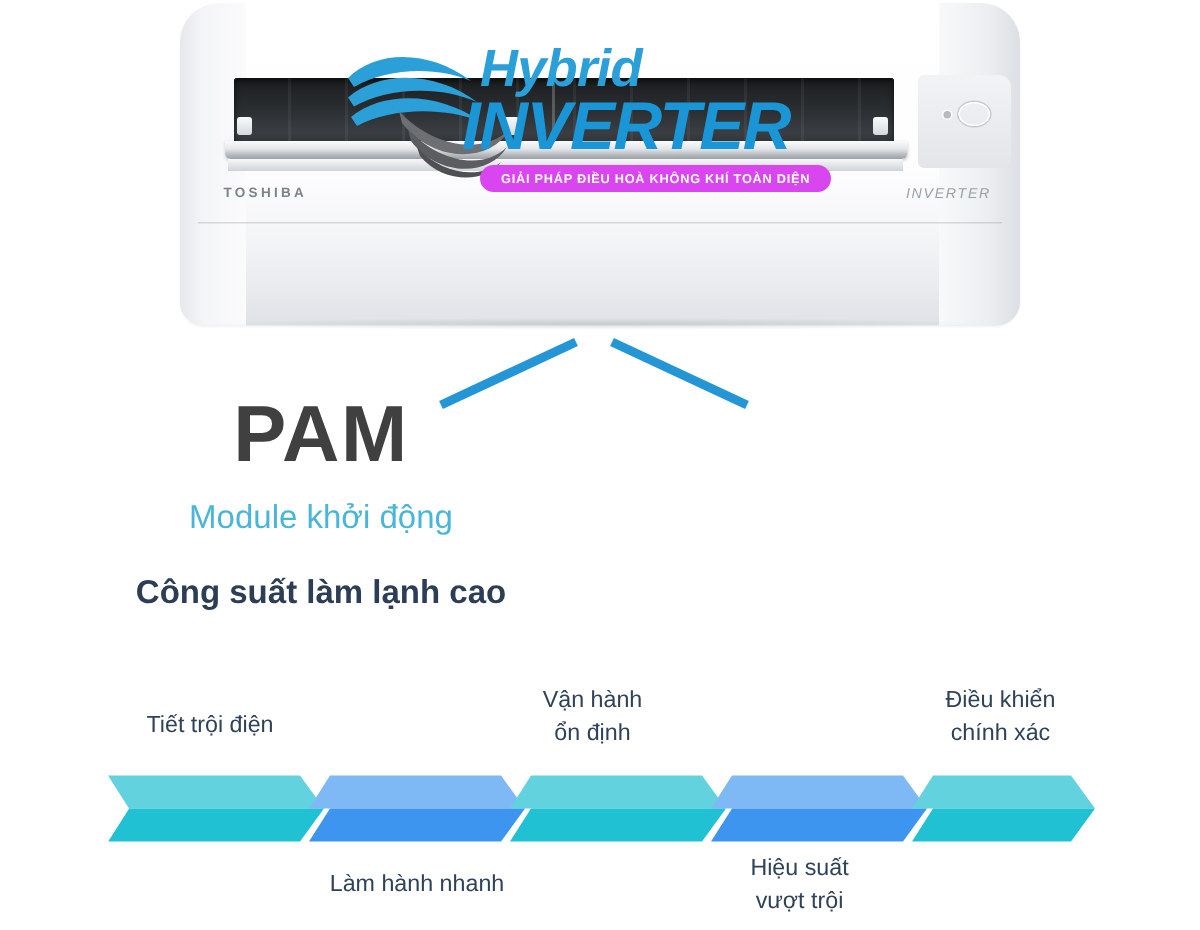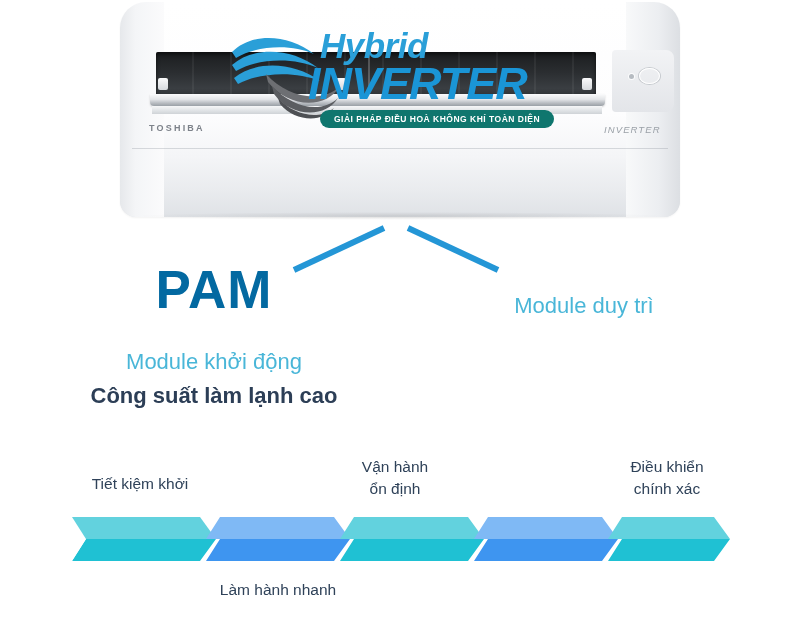--- a/index.html
+++ b/index.html
@@ -109,49 +109,49 @@
     font-size:35px;font-weight:bold;color:#2a9fd8;
     letter-spacing:-0.5px;font-style:italic;
   }
   .logo-inverter{
     position:absolute;left:0px;top:40px;
     font-size:45px;font-weight:bold;color:#1a95d6;
     letter-spacing:-1px;font-style:italic;
   }
   .logo-tagline{
     position:absolute;left:12px;top:92px;
-    background:#0f766e;color:#ffffff;
+    background:#d946ef;color:#ffffff;
     font-size:8.5px;font-weight:bold;letter-spacing:.5px;
     padding:4px 14px;border-radius:10px;white-space:nowrap;
   }
   .brand-toshiba{
     position:absolute;left:149px;top:123px;
     font-size:9px;font-weight:bold;color:#7d828a;letter-spacing:2.2px;
   }
   .brand-inverter{
     position:absolute;left:604px;top:124px;
     font-size:9.5px;color:#9aa0a7;letter-spacing:1.1px;font-style:italic;
   }
 
   
   .connector{position:absolute;left:280px;top:218px;width:240px;height:68px;}
 
   
   .mod{position:absolute;top:262px;width:340px;text-align:center;}
   .mod-left{left:44px;}
   .mod-right{left:414px;}
   .mod-title{
-    font-size:53px;font-weight:bold;color:#0369a1;
+    font-size:53px;font-weight:bold;color:#404040;
     letter-spacing:1px;line-height:1.05;margin:0;
   }
   .mod-sub{
-    font-size:22px;color:#49b6d8;margin-top:31px;line-height:1.2;
+    font-size:22px;color:#49b6d8;margin-top:14px;line-height:1.2;
   }
   .mod-desc{
-    font-size:22px;font-weight:bold;color:#2c3e56;margin-top:8px;line-height:1.2;
+    font-size:22px;font-weight:bold;color:#2c3e56;margin-top:24px;line-height:1.2;
   }
 
   
   .band{position:absolute;left:0;top:455px;width:800px;height:165px;}
   .chev-svg{position:absolute;left:0;top:60px;}
   .band-label{
     position:absolute;text-align:center;
     font-size:15.5px;color:#2f4259;line-height:1.45;
     white-space:pre-line;
   }
@@ -209,21 +209,20 @@
     <line x1="128" y1="10" x2="218" y2="52" stroke="#2496d6" stroke-width="6" stroke-linecap="butt"></line>
   </svg>
 
   <div class="mod mod-left">
     <div class="mod-title">PAM</div>
     <div class="mod-sub">Module khởi động</div>
     <div class="mod-desc">Công suất làm lạnh cao</div>
   </div>
 
   <div class="mod mod-right">
-    <div class="mod-sub">Module duy trì</div>
   </div>
 
   <div class="band">
 
     <svg class="chev-svg" width="800" height="58" viewBox="0 0 800 58">
 
       <g>
         <path d="M72 2 L200 2 L216 24 L200 24 L72 24 Z" fill="#62d2de"></path>
         <path d="M72 24 L200 24 L216 24 L200 46 L72 46 L86 24 Z" fill="#1fc1d3"></path>
         <path d="M72 2 L86 24 L72 46 Z" fill="#ffffff"></path>
@@ -243,22 +242,24 @@
         <path d="M474 2 L602 2 L618 24 L474 24 L488 2 Z" fill="#7fb9f5"></path>
         <path d="M474 24 L618 24 L602 46 L474 46 L488 24 Z" fill="#3e95f0"></path>
       </g>
 
       <g>
         <path d="M608 2 L714 2 L730 24 L608 24 L622 2 Z" fill="#62d2de"></path>
         <path d="M608 24 L730 24 L714 46 L608 46 L622 24 Z" fill="#1fc1d3"></path>
       </g>
     </svg>
 
-    <div class="band-label" style="left:40px;top:18px;width:200px;">Tiết kiệm khởi</div>
+    <div class="band-label" style="left:40px;top:18px;width:200px;">Tiết trội điện</div>
     <div class="band-label" style="left:310px;top:1px;width:170px;">Vận hành
 ổn định</div>
     <div class="band-label" style="left:582px;top:1px;width:170px;">Điều khiển
 chính xác</div>
 
     <div class="band-label" style="left:178px;top:124px;width:200px;">Làm hành nhanh</div>
+    <div class="band-label" style="left:448px;top:113px;width:170px;">Hiệu suất
+vượt trội</div>
   </div>
 
 </div>
 
 </body></html>

